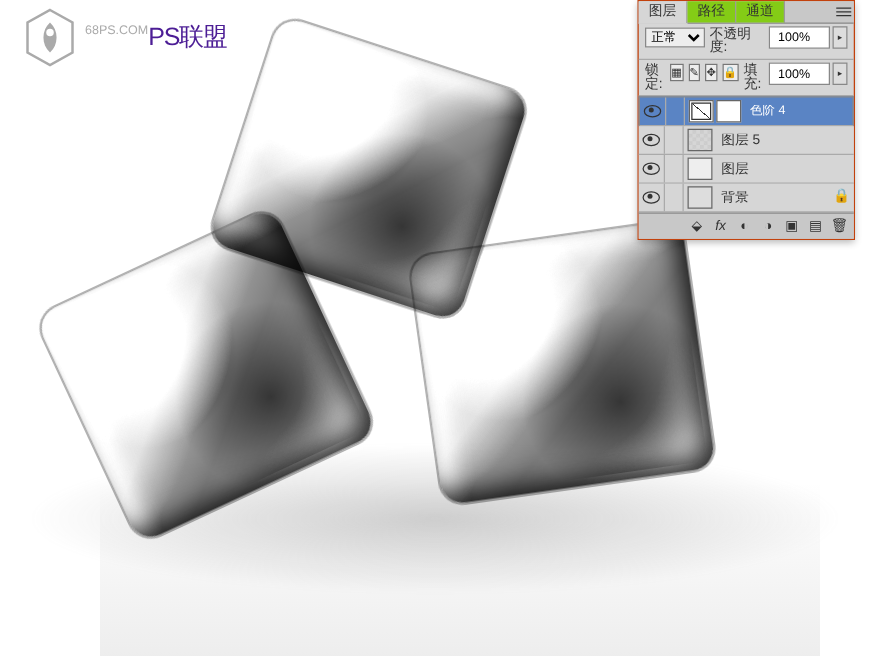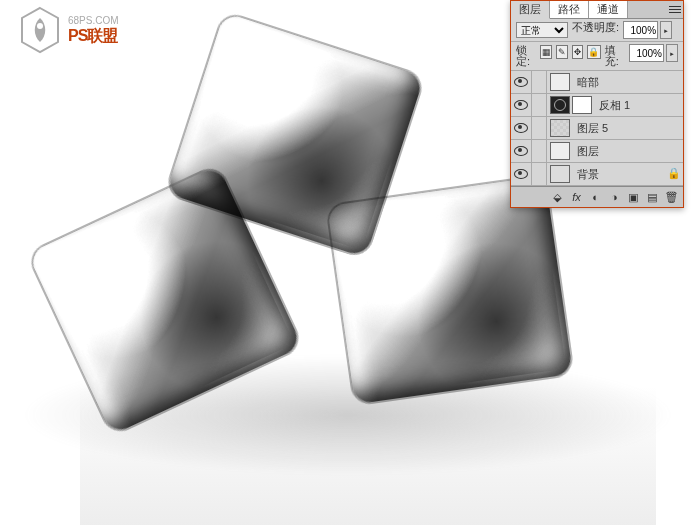--- a/index.html
+++ b/index.html
@@ -6,33 +6,33 @@
 .canvas{position:absolute;inset:0;background:#fff}
 .ice{position:absolute;filter:grayscale(1) contrast(140%)}
 .cube{position:absolute;border-radius:18px;background:linear-gradient(135deg,rgba(255,255,255,.6),rgba(150,150,150,.3) 40%,rgba(0,0,0,.5) 60%,rgba(255,255,255,.4));box-shadow:inset -8px -8px 20px rgba(0,0,0,.7),inset 8px 8px 20px rgba(255,255,255,.7),0 0 0 2px rgba(0,0,0,.3);transform:rotate(var(--r))}
 .cube::before{content:"";position:absolute;inset:6px;border-radius:14px;background:radial-gradient(circle at 30% 30%,rgba(255,255,255,.8),transparent 40%),radial-gradient(circle at 70% 70%,rgba(0,0,0,.6),transparent 40%)}
 .melt{position:absolute;left:20px;right:20px;bottom:50px;height:120px;background:radial-gradient(ellipse at center,rgba(120,120,120,.35),transparent 70%);filter:blur(2px)}
 .refl{position:absolute;bottom:0;left:80px;right:40px;height:140px;background:linear-gradient(to bottom,rgba(80,80,80,.25),transparent);transform:scaleY(-1);opacity:.4}
 
 .logo{position:absolute;top:6px;left:18px;display:flex;align-items:center;gap:6px;color:#999}
 .logo-badge{width:44px;height:48px;display:flex;align-items:center;justify-content:center}
 .logo-badge svg{width:44px;height:48px}
-.logo-text{display:flex;flex-direction:column;line-height:1}
+.logo-text{display:flex;flex-direction:row;line-height:1}
 .logo-url{font-size:10px;color:#aaa;margin-bottom:2px}
-.logo-main{font-size:16px;font-weight:bold;letter-spacing:-1px;color:#c2410c}
+.logo-main{font-size:20px;font-weight:normal;letter-spacing:-1px;color:#4c1d95}
 
 .panel{position:absolute;top:0;right:12px;width:172px;background:#d6d6d6;border:1px solid #c2410c;box-shadow:0 2px 6px rgba(0,0,0,.3);font-size:11px}
 .tabs{display:flex;background:#c8c8c8;border-bottom:1px solid #8a8a8a}
-.tab{padding:3px 8px;border-right:1px solid #9a9a9a;background:#ffffff;cursor:pointer}
+.tab{padding:3px 8px;border-right:1px solid #9a9a9a;background:#84cc16;cursor:pointer}
 .tab.active{background:#d6d6d6;border-bottom:1px solid #d6d6d6;margin-bottom:-1px}
 .opts{display:flex;padding:3px 5px;gap:4px;border-bottom:1px solid #aaa}
 .sel{height:16px;border:1px solid #888;background:#eee;font-size:10px}
 .sel.blend{width:52px}
 .npct{display:flex;align-items:center;gap:2px;height:16px}
-.npct input{width:30px;height:14px;border:1px solid #888;font-size:10px;text-align:right;padding-right:1px}
+.npct input{width:30px;height:14px;border:1px solid #888;font-size:10px;text-align:right;padding-right:15px}
 .npct .ar{width:10px;height:16px;border:1px solid #888;background:#ddd;display:flex;align-items:center;justify-content:center;font-size:7px}
 .lockrow{display:flex;align-items:flex-start;padding:3px 5px;gap:4px;border-bottom:1px solid #aaa}
 .lock-ic{width:12px;height:12px;border:1px solid #777;background:#eee;display:flex;align-items:center;justify-content:center;font-size:9px}
 .layers{max-height:180px}
 .layer{display:flex;align-items:center;height:22px;border-bottom:1px solid #aaa;background:#d6d6d6}
 .layer.sel{background:#5a84c4;color:#fff}
 .vis{width:20px;height:22px;border-right:1px solid #aaa;display:flex;align-items:center;justify-content:center;cursor:pointer}
 .eye{width:12px;height:8px;border:1px solid #333;border-radius:50%;position:relative}
 .eye::after{content:"";position:absolute;top:1px;left:3px;width:4px;height:4px;background:#333;border-radius:50%}
 .link{width:14px;height:22px;border-right:1px solid #aaa}
@@ -102,40 +102,30 @@
     <div class="lock-ic">✎</div>
     <div class="lock-ic">✥</div>
     <div class="lock-ic">🔒</div>
     <span style="margin-left:auto">填充:</span>
     <div class="npct">
         <input value="100%" style="">
         <div class="ar">▸</div>
       </div>
   </div>
   <div class="layers" id="layer-list">
-      <div class="layer">
+      <div class="layer sel">
         <div class="vis">
           <div class="eye"></div>
         </div>
         <div class="link"></div>
         <div class="thumbs">
-          <div class="th" style="background:#eee"></div>
-        </div>
-        <div class="lname">暗部</div>
-      </div>
-      <div class="layer">
-        <div class="vis">
-          <div class="eye"></div>
-        </div>
-        <div class="link"></div>
-        <div class="thumbs">
-          <div class="th invert"></div>
+          <div class="th curves"></div>
           <div class="th mask"></div>
         </div>
-        <div class="lname">反相 1</div>
+        <div class="lname">色阶 4</div>
       </div>
       <div class="layer">
         <div class="vis">
           <div class="eye"></div>
         </div>
         <div class="link"></div>
         <div class="thumbs">
           <div class="th img"></div>
         </div>
         <div class="lname">图层 5</div>

